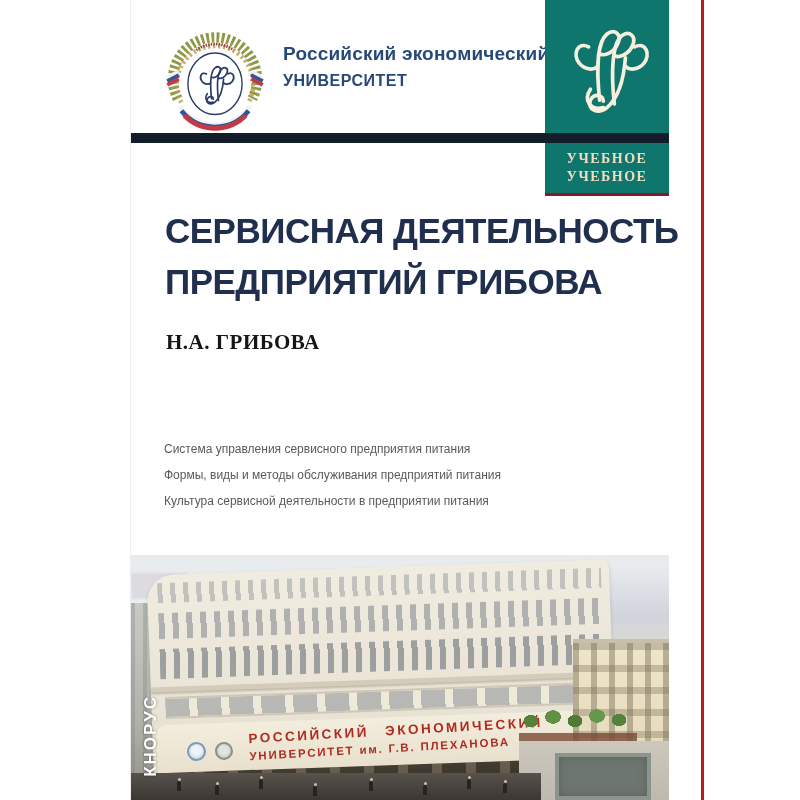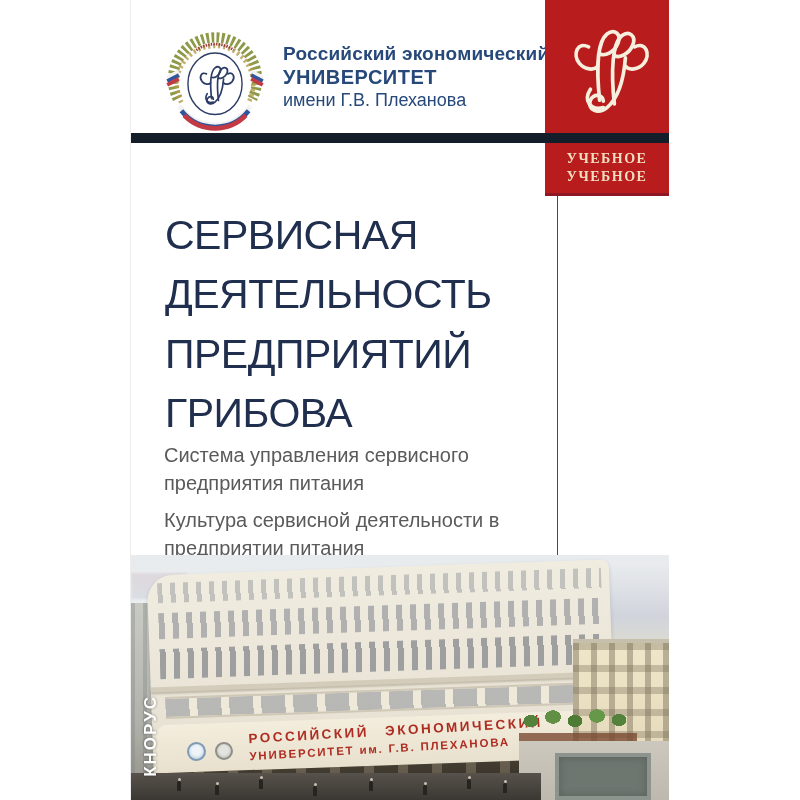--- a/index.html
+++ b/index.html
@@ -1,49 +1,49 @@
 <!DOCTYPE html>
 <html><head>
 <meta charset="utf-8">
 <style>
   * { margin:0; padding:0; box-sizing:border-box; }
   html,body { width:800px; height:800px; background:#ffffff; overflow:hidden;
               font-family:"Liberation Sans", sans-serif; }
   .page { position:relative; width:800px; height:800px; background:#ffffff; }
 
   
-  .cover { position:absolute; left:130px; top:0; width:428px; height:800px;
-           background:#ffffff; border-left:1px solid #ededed; border-right:1px solid #b91c1c; }
+  .cover { position:absolute; left:130px; top:0; width:574px; height:800px;
+           background:#ffffff; border-left:1px solid #ededed; border-right:3px solid #b91c1c; }
 
   
   .emblem { position:absolute; left:28px; top:24px; width:112px; height:112px; }
   .univ-text { position:absolute; left:152px; top:44px; color:#27497a; line-height:1.0; }
   .univ-line1 { font-size:19px; font-weight:600; letter-spacing:0.2px; }
-  .univ-line2 { font-size:20px; font-weight:700; margin-top:4px; letter-spacing:0.5px; }
+  .univ-line2 { font-size:16px; font-weight:700; margin-top:10px; letter-spacing:0.5px; }
   .univ-line3 { font-size:18px; font-weight:500; margin-top:4px; }
 
   
   .red-block { position:absolute; left:414px; top:0; width:124px; height:196px;
-               background:#b91c1c; box-shadow:inset 0 -3px 0 #8d1722; }
+               background:#0f766e; box-shadow:inset 0 -3px 0 #8d1722; }
   .mono-big { position:absolute; left:16px; top:16px; width:92px; height:104px; color:#f6efdd; }
   .navy-stripe { position:absolute; left:0; top:133px; width:538px; height:10px;
                  background:#141e2a; z-index:5; }
   .badge { position:absolute; left:0; top:150px; width:100%; text-align:center;
            font-family:"Liberation Serif", serif; font-weight:700; font-size:14px;
            line-height:1.25; letter-spacing:1.5px; color:#f0ddc0; }
 
   
-  .title { position:absolute; left:34px; top:206px; color:#202f4e; font-weight:400;
-           font-size:41px; letter-spacing:-0.5px; line-height:1.45; }
+  .title { position:absolute; left:34px; top:206px; color:#202f4e; font-weight:700;
+           font-size:35px; letter-spacing:-0.5px; line-height:1.45; }
   .author { position:absolute; left:35px; top:330px; color:#161616;
             font-family:"Liberation Serif", serif; font-weight:700; font-size:21px;
             letter-spacing:0.5px; }
 
   
-  .topics { position:absolute; left:33px; top:441px; color:#5a5a5a; font-size:20px; }
+  .topics { position:absolute; left:33px; top:441px; color:#5a5a5a; font-size:12px; }
   .topic { white-space:pre-line; line-height:1.4; margin-bottom:9px; }
 
   
   .photo { position:absolute; left:0; top:555px; width:538px; height:245px;
            background:linear-gradient(180deg,#e7ebed 0%,#eef0f0 30%,#d8d6cf 100%);
            overflow:hidden; }
   .city-haze-left { position:absolute; left:0; top:18px; width:56px; height:26px;
            background:linear-gradient(180deg,#d9ccd2 0%,#cfd4dd 100%); opacity:.6; filter:blur(1px); }
   .city-haze-right { position:absolute; right:0; top:0; width:72px; height:88px;
            background:linear-gradient(180deg,#e9ebee 10%,#c9cdd6 70%,#d7d5cb 100%); opacity:.8; }
@@ -155,43 +155,44 @@
         <ellipse cx="60" cy="64" rx="29" ry="33" fill="#ffffff" stroke="#2b3c66" stroke-width="1.5"></ellipse>
         <g color="#2b3c66">
             <use href="#mono" x="37" y="36" width="46" height="56"></use>
           </g>
       </svg>
     </div>
 
     <div class="univ-text">
       <div class="univ-line1">Российский экономический</div>
       <div class="univ-line2">УНИВЕРСИТЕТ</div>
-      <div class="univ-line3">имени Г.В. Плеханова</div>
     </div>
 
     <div class="red-block">
       <div class="mono-big">
         <svg viewBox="0 0 100 110" width="92" height="104">
             <use href="#mono" width="100" height="110"></use>
           </svg>
       </div>
       <div class="badge">
         <div>УЧЕБНОЕ</div>
         <div>УЧЕБНОЕ</div>
       </div>
     </div>
     <div class="navy-stripe"></div>
 
     <div class="title">
       <div>СЕРВИСНАЯ ДЕЯТЕЛЬНОСТЬ</div>
       <div>ПРЕДПРИЯТИЙ ГРИБОВА</div>
     </div>
+    <div class="author">Н.А. ГРИБОВА</div>
 
     <div class="topics">
       <div class="topic">Система управления сервисного предприятия питания</div>
+      <div class="topic">Формы, виды и методы обслуживания предприятий питания</div>
       <div class="topic">Культура сервисной деятельности в предприятии питания</div>
     </div>
 
     <div class="photo">
       <div class="city-haze-left"></div>
       <div class="city-haze-right"></div>
       <div class="left-wing"></div>
 
       <div class="facade">
         <div class="win-row row1"></div>

